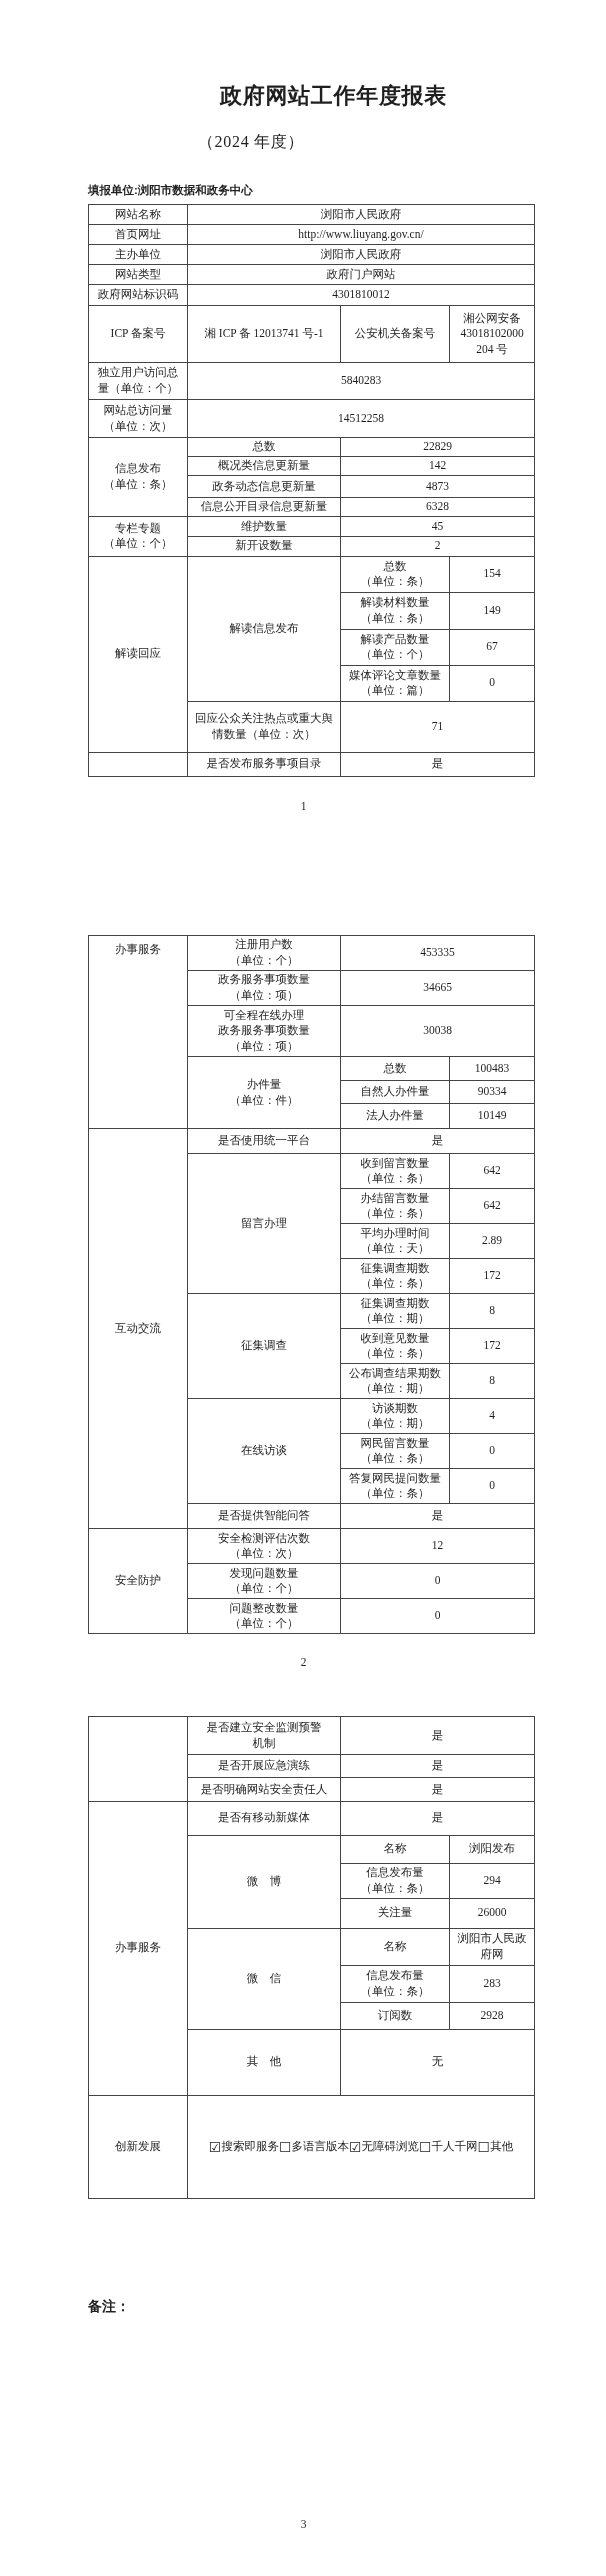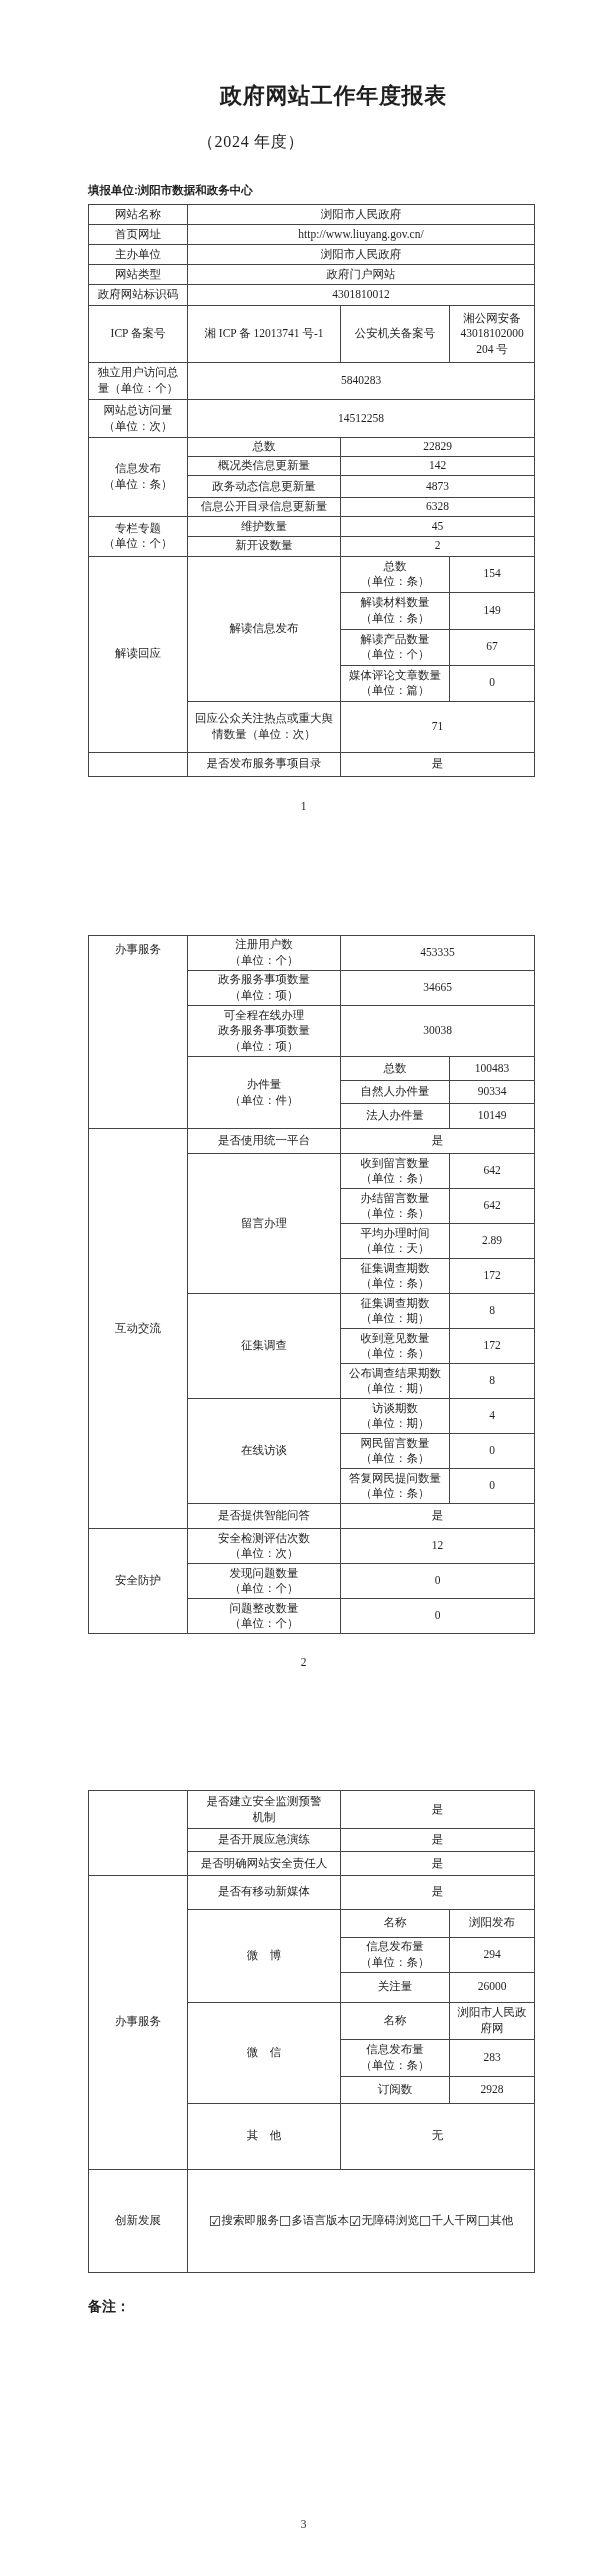--- a/index.html
+++ b/index.html
@@ -11,21 +11,21 @@
   .doc-subtitle{position:absolute;top:132px;left:0;width:502px;text-align:center;
                 font-size:16px;letter-spacing:0.7px;}
   .unit-line{position:absolute;top:183px;left:88px;width:445px;
              font-family:"Liberation Sans","DejaVu Sans",sans-serif;
              font-weight:bold;font-size:11.5px;}
   table.rpt{position:absolute;left:88px;width:446px;border-collapse:collapse;
             table-layout:fixed;font-size:11.5px;line-height:1.35;}
   table.rpt td{border:0.7px solid #444;text-align:center;vertical-align:middle;
                padding:1.3px 5.4px;white-space:pre-line;overflow:hidden;}
   table.rpt{border:1.3px solid #3d3d3d;}
-  #t1{top:204px;} #t2{top:935px;} #t3{top:1790px;}
+  #t1{top:204px;} #t2{top:935px;} #t3{top:1716px;}
   .c1{width:99px;} .c2{width:153px;} .c3{width:109px;} .c4{width:85px;}
   .vtop{vertical-align:top !important;padding-top:6px !important;}
   .break{word-break:break-all;}
   .pagenum{position:absolute;left:0;width:607px;text-align:center;font-size:11.5px;}
   #pn1{top:800px;} #pn2{top:1656px;} #pn3{top:2518px;}
   .notes{position:absolute;top:2298px;left:88px;
          font-family:"Liberation Sans","DejaVu Sans",sans-serif;
          font-weight:bold;font-size:14px;}
   .cbrow{display:flex;justify-content:center;align-items:center;flex-wrap:nowrap;}
   .cb{display:inline-flex;align-items:center;}

